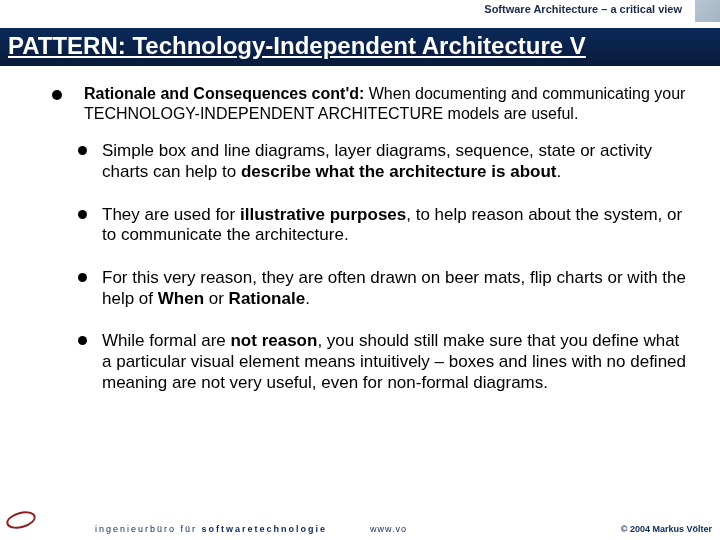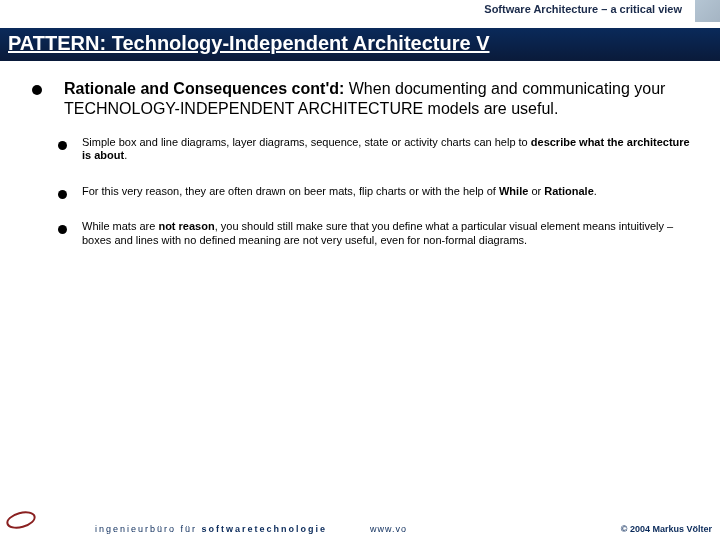--- a/index.html
+++ b/index.html
@@ -24,40 +24,40 @@
   position: absolute;
   right: 0; top: 0;
   width: 25px; height: 22px;
   background: linear-gradient(135deg, #6b8ca8 0%, #4a6a88 100%);
   opacity: 0.5;
 }
 .topbar-text { position: relative; padding-right: 30px; }
 .titlebar {
   background: linear-gradient(to bottom, #0a2a5a 0%, #0a1a3a 100%);
   color: #fff;
-  font-size: 20px;
+  font-size: 24px;
   font-weight: bold;
   padding: 4px 8px 6px 8px;
   text-decoration: underline;
 }
 .content {
-  padding: 18px 30px 0 58px;
+  padding: 18px 30px 0 78px;
   font-size: 16px;
   line-height: 1.22;
   color: #000;
 }
 .main-point { position: relative; padding-left: 6px; margin-bottom: 18px; }
 .main-point .bullet {
   position: absolute;
   left: -26px; top: 6px;
   width: 10px; height: 10px;
   background: #000;
   border-radius: 50%;
 }
-.sub-point { position: relative; padding-left: 24px; margin-bottom: 22px; font-size: 11px; }
+.sub-point { position: relative; padding-left: 24px; margin-bottom: 22px; font-size: 17px; }
 .sub-point .bullet {
   position: absolute;
   left: 0; top: 5px;
   width: 9px; height: 9px;
   background: #000;
   border-radius: 50%;
 }
 b { font-weight: bold; }
 .footer {
   position: absolute;
@@ -126,29 +126,33 @@
   <div class="main-point">
     <span class="bullet"></span>
     <b>Rationale and Consequences cont'd:</b><span> When documenting and communicating your TECHNOLOGY-INDEPENDENT ARCHITECTURE models are useful.</span>
   </div>
 
   <div class="sub-point">
     <span class="bullet"></span>
     <span>Simple box and line diagrams, layer diagrams, sequence, state or activity charts can help to </span><b>describe what the architecture is about</b><span>.</span>
   </div>
 
-
   <div class="sub-point">
     <span class="bullet"></span>
-    <span>For this very reason, they are often drawn on beer mats, flip charts or with the help of </span><b>While</b><span> or </span><b>Rationale</b><span>.</span>
+    <span>They are used for </span><b>illustrative purposes</b><span>, to help reason about the system, or to communicate the architecture.</span>
   </div>
 
   <div class="sub-point">
     <span class="bullet"></span>
-    <span>While mats are </span><b>not reason</b><span>, you should still make sure that you define what a particular visual element means intuitively – boxes and lines with no defined meaning are not very useful, even for non-formal diagrams.</span>
+    <span>For this very reason, they are often drawn on beer mats, flip charts or with the help of </span><b>When</b><span> or </span><b>Rationale</b><span>.</span>
+  </div>
+
+  <div class="sub-point">
+    <span class="bullet"></span>
+    <span>While formal are </span><b>not reason</b><span>, you should still make sure that you define what a particular visual element means intuitively – boxes and lines with no defined meaning are not very useful, even for non-formal diagrams.</span>
   </div>
 </div>
 
 <div class="footer">
   <div class="logo">
     <div class="logo-ellipse"></div>
     <div class="logo-text">völter</div>
   </div>
   <div class="footer-left">
     <span>ingenieurbüro für </span><span class="bold">softwaretechnologie</span>

